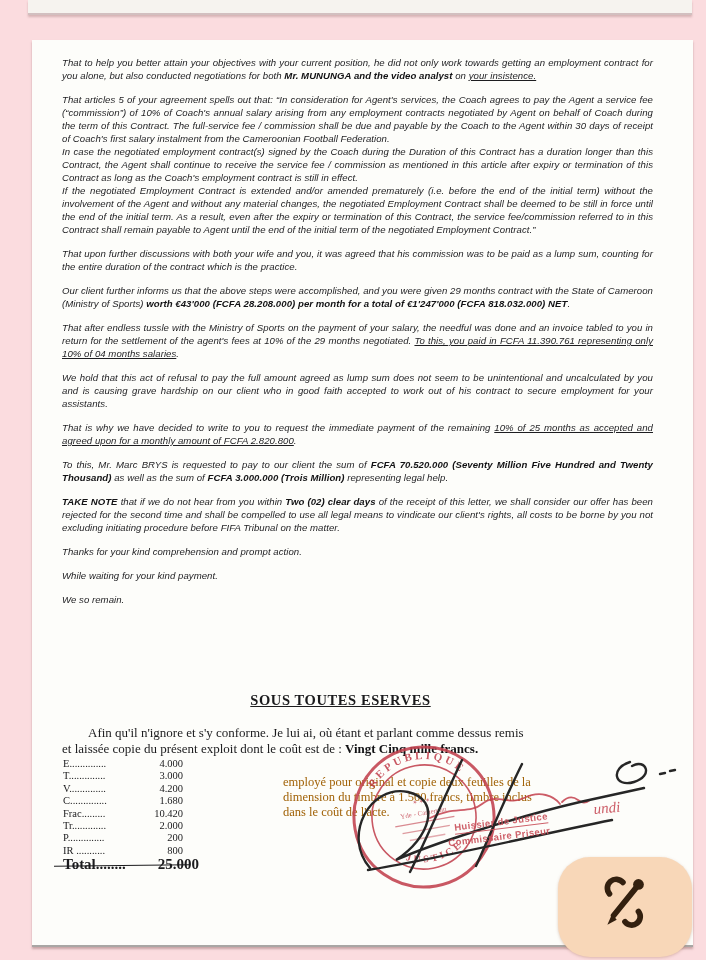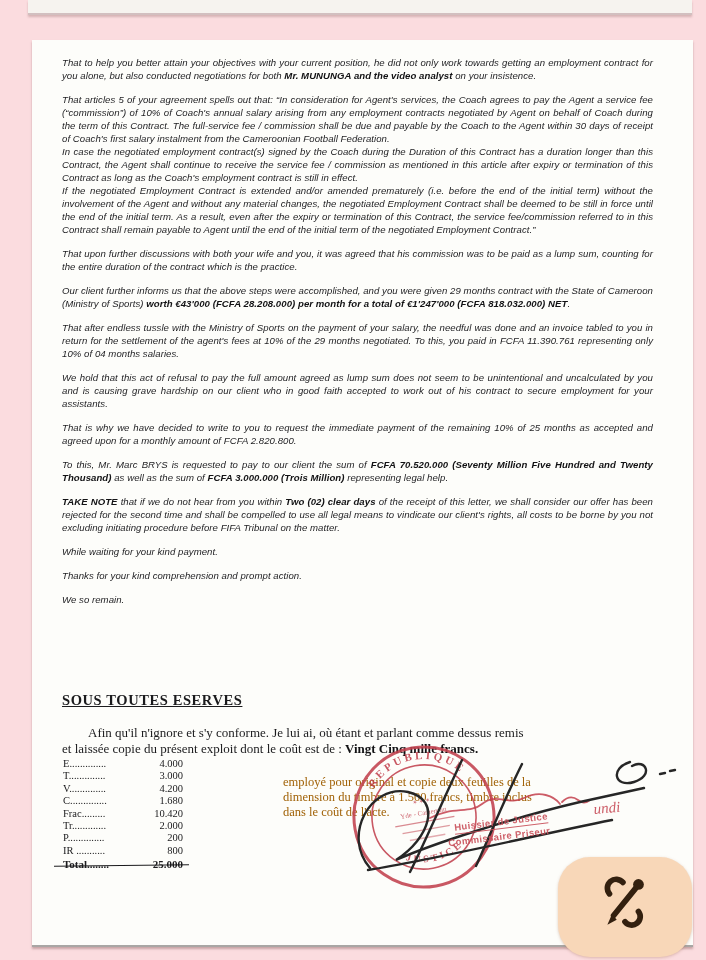--- a/index.html
+++ b/index.html
@@ -20,40 +20,40 @@
     box-shadow:0 2px 2px rgba(150,110,110,.5);
   }
   .body-text{
     position:absolute;left:30px;right:40px;top:16px;
     color:#1d1d20;font-style:italic;font-size:9.6px;line-height:13px;
     text-align:justify;letter-spacing:.05px;
   }
   .body-text p{margin:0 0 11px 0;}
   .body-text p.tight{margin-bottom:0;}
   .b{font-weight:bold;color:#121214;}
-  .u{}
+  .u{text-decoration:underline;}
   .closing{
     position:absolute;left:30px;right:22px;top:652px;
     font-family:"Liberation Serif", serif;color:#1b1b1d;
   }
   .heading{
-    padding-right:52px;
+    text-align:center;padding-right:52px;
     font-weight:bold;font-size:14.5px;letter-spacing:.6px;
     text-decoration:underline;
   }
   .french{margin-top:16px;font-size:13px;line-height:16px;}
   .french .line1{text-indent:26px;}
   .cost-table{
     position:absolute;left:31px;top:718px;width:120px;
     font-family:"Liberation Serif", serif;font-size:10.5px;line-height:12.4px;
     color:#1b1b1d;
   }
   .cost-row{display:flex;justify-content:space-between;}
   .cost-row .val{text-align:left;}
-  .cost-row.total{font-weight:bold;font-size:11px;line-height:14px;position:relative;gap:32px;}
+  .cost-row.total{font-weight:bold;font-size:15px;line-height:14px;position:relative;gap:32px;}
   .cost-row.total::after{
     content:"";position:absolute;left:-9px;right:-6px;top:54%;
     border-top:1.6px solid #1b1b1d;transform:rotate(-.6deg);
   }
   .stamp-text{
     position:absolute;left:251px;top:735px;width:255px;
     font-family:"Liberation Serif", serif;font-size:12.5px;line-height:15px;
     color:#a16207;
   }
   .stamp-svg{position:absolute;left:292px;top:677px;opacity:.88;}
@@ -85,22 +85,22 @@
       <p class="tight"><span>That articles 5 of your agreement spells out that: “In consideration for Agent's services, the Coach agrees to pay the Agent a service fee (“commission”) of 10% of Coach's annual salary arising from any employment contracts negotiated by Agent on behalf of Coach during the term of this Contract. The full-service fee / commission shall be due and payable by the Coach to the Agent within 30 days of receipt of Coach's first salary instalment from the Cameroonian Football Federation.</span></p>
       <p class="tight"><span>In case the negotiated employment contract(s) signed by the Coach during the Duration of this Contract has a duration longer than this Contract, the Agent shall continue to receive the service fee / commission as mentioned in this article after expiry or termination of this Contract as long as the Coach's employment contract is still in effect.</span></p>
       <p><span>If the negotiated Employment Contract is extended and/or amended prematurely (i.e. before the end of the initial term) without the involvement of the Agent and without any material changes, the negotiated Employment Contract shall be deemed to be still in force until the end of the initial term. As a result, even after the expiry or termination of this Contract, the service fee/commission referred to in this Contract shall remain payable to Agent until the end of the initial term of the negotiated Employment Contract.”</span></p>
       <p><span>That upon further discussions with both your wife and you, it was agreed that his commission was to be paid as a lump sum, counting for the entire duration of the contract which is the practice.</span></p>
       <p><span>Our client further informs us that the above steps were accomplished, and you were given 29 months contract with the State of Cameroon (Ministry of Sports) </span><span class="b">worth €43'000 (FCFA 28.208.000) per month for a total of €1'247'000 (FCFA 818.032.000) NET</span><span>.</span></p>
       <p><span>That after endless tussle with the Ministry of Sports on the payment of your salary, the needful was done and an invoice tabled to you in return for the settlement of the agent's fees at 10% of the 29 months negotiated. </span><span class="u">To this, you paid in FCFA 11.390.761 representing only 10% of 04 months salaries</span><span>.</span></p>
       <p><span>We hold that this act of refusal to pay the full amount agreed as lump sum does not seem to be unintentional and uncalculated by you and is causing grave hardship on our client who in good faith accepted to work out of his contract to secure employment for your assistants.</span></p>
       <p><span>That is why we have decided to write to you to request the immediate payment of the remaining </span><span class="u">10% of 25 months as accepted and agreed upon for a monthly amount of FCFA 2.820.800</span><span>.</span></p>
       <p><span>To this, Mr. Marc BRYS is requested to pay to our client the sum of </span><span class="b">FCFA 70.520.000 (Seventy Million Five Hundred and Twenty Thousand)</span><span> as well as the sum of </span><span class="b">FCFA 3.000.000 (Trois Million)</span><span> representing legal help.</span></p>
       <p><span class="b">TAKE NOTE</span><span> that if we do not hear from you within </span><span class="b">Two (02) clear days</span><span> of the receipt of this letter, we shall consider our offer has been rejected for the second time and shall be compelled to use all legal means to vindicate our client's rights, all costs to be borne by you not excluding initiating procedure before FIFA Tribunal on the matter.</span></p>
+      <p><span>Thanks for your kind comprehension and prompt action.</span></p>
       <p><span>While waiting for your kind payment.</span></p>
-      <p><span>Thanks for your kind comprehension and prompt action.</span></p>
       <p><span>We so remain.</span></p>
     </div>
 
   <div class="closing">
     <div class="heading">SOUS TOUTES ESERVES</div>
     <div class="french">
       <div class="line1">Afin qu'il n'ignore et s'y conforme. Je lui ai, où étant et parlant comme dessus remis</div>
       <div class="line2"><span>et laissée copie du présent exploit dont le coût est de&nbsp;: </span><span class="b">Vingt Cinq mille francs.</span></div>
     </div>
   </div>

